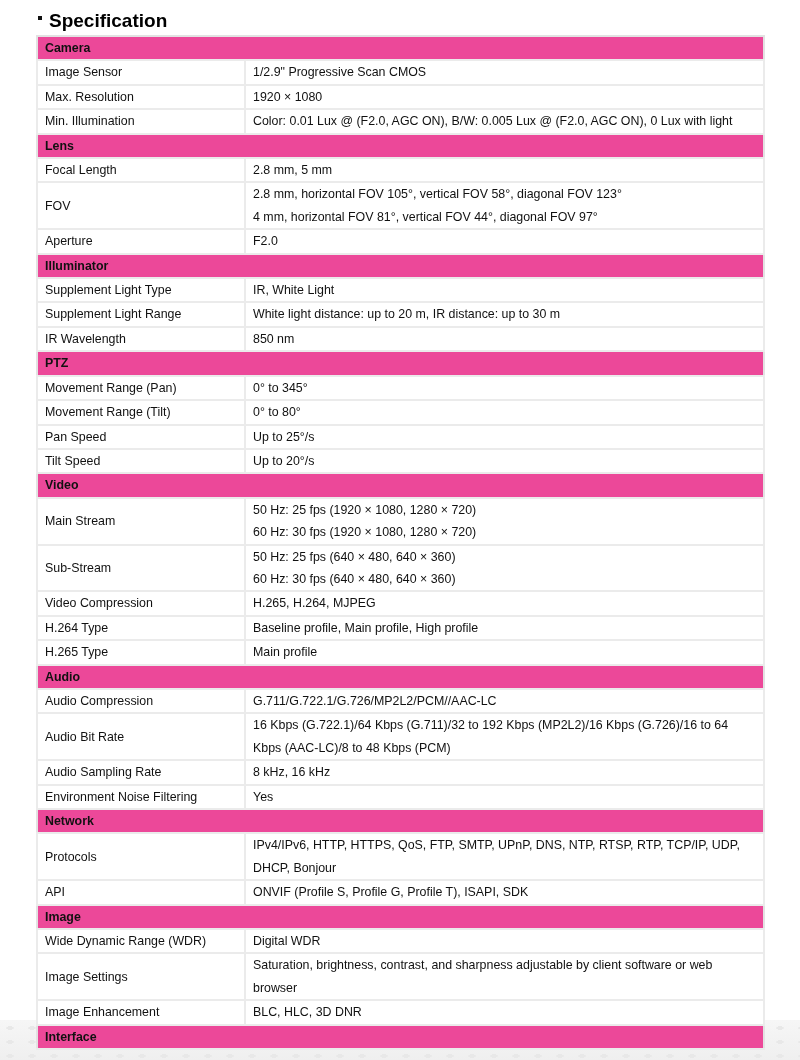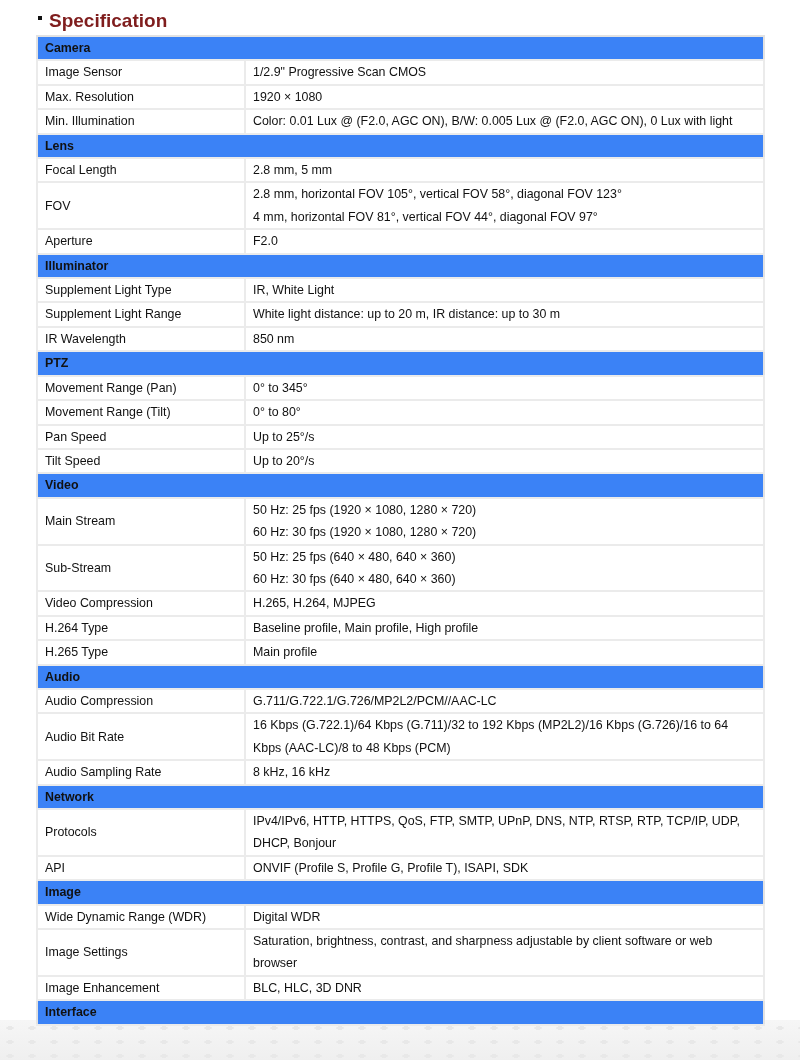--- a/index.html
+++ b/index.html
@@ -12,21 +12,21 @@
   }
   .bg-dots {
     position: absolute; left: 0; right: 0; bottom: 0; height: 40px;
     background:
       radial-gradient(ellipse 6px 3px at 10px 8px, #e8e8e8 60%, transparent 62%) 0 0/22px 14px,
       linear-gradient(#f6f6f6, #efefef);
     z-index: 0;
   }
   .title {
     position: absolute; left: 38px; top: 10px;
-    font-size: 19px; font-weight: bold; color: #7f1d1d;
+    font-size: 19px; font-weight: bold; color: #000000;
     display: flex; align-items: center; z-index: 1;
   }
   .title .bullet {
     display: inline-block; width: 4px; height: 4px; background: #111;
     margin-right: 7px; margin-top: -6px;
   }
   table.spec {
     position: absolute; left: 36px; top: 35px;
     width: 729px; border-collapse: collapse; z-index: 1;
     font-size: 12.4px; table-layout: fixed;
@@ -34,21 +34,21 @@
   }
   table.spec td {
     border: 2px solid #ebebeb;
     padding: 0 0 0 7px;
     height: 18.5px; line-height: 22.4px;
     vertical-align: middle;
     color: #111;
   }
   table.spec col.c1 { width: 208px; }
   table.spec tr.section td {
-    background: #3b82f6; font-weight: bold; height: 18.5px; border-color: #e2e2e2;
+    background: #ec4899; font-weight: bold; height: 18.5px; border-color: #e2e2e2;
     border-bottom: 2px solid #ebebeb;
   }
   .line { display: block; line-height: 22.4px; }
 </style>
 </head>
 <body>
 
 <div class="bg-dots"></div>
 
 <div class="title">
@@ -203,20 +203,26 @@
           <span class="line">16 Kbps (G.722.1)/64 Kbps (G.711)/32 to 192 Kbps (MP2L2)/16 Kbps (G.726)/16 to 64</span>
           <span class="line">Kbps (AAC-LC)/8  to 48 Kbps (PCM)</span>
         </td>
       </tr>
       <tr>
         <td>Audio Sampling Rate</td>
         <td>
           <span class="line">8 kHz, 16 kHz</span>
         </td>
       </tr>
+      <tr>
+        <td>Environment Noise Filtering</td>
+        <td>
+          <span class="line">Yes</span>
+        </td>
+      </tr>
       <tr class="section">
         <td colspan="2">Network</td>
       </tr>
       <tr>
         <td>Protocols</td>
         <td>
           <span class="line">IPv4/IPv6, HTTP, HTTPS, QoS, FTP, SMTP, UPnP, DNS, NTP, RTSP, RTP, TCP/IP, UDP,</span>
           <span class="line">DHCP, Bonjour</span>
         </td>
       </tr>

